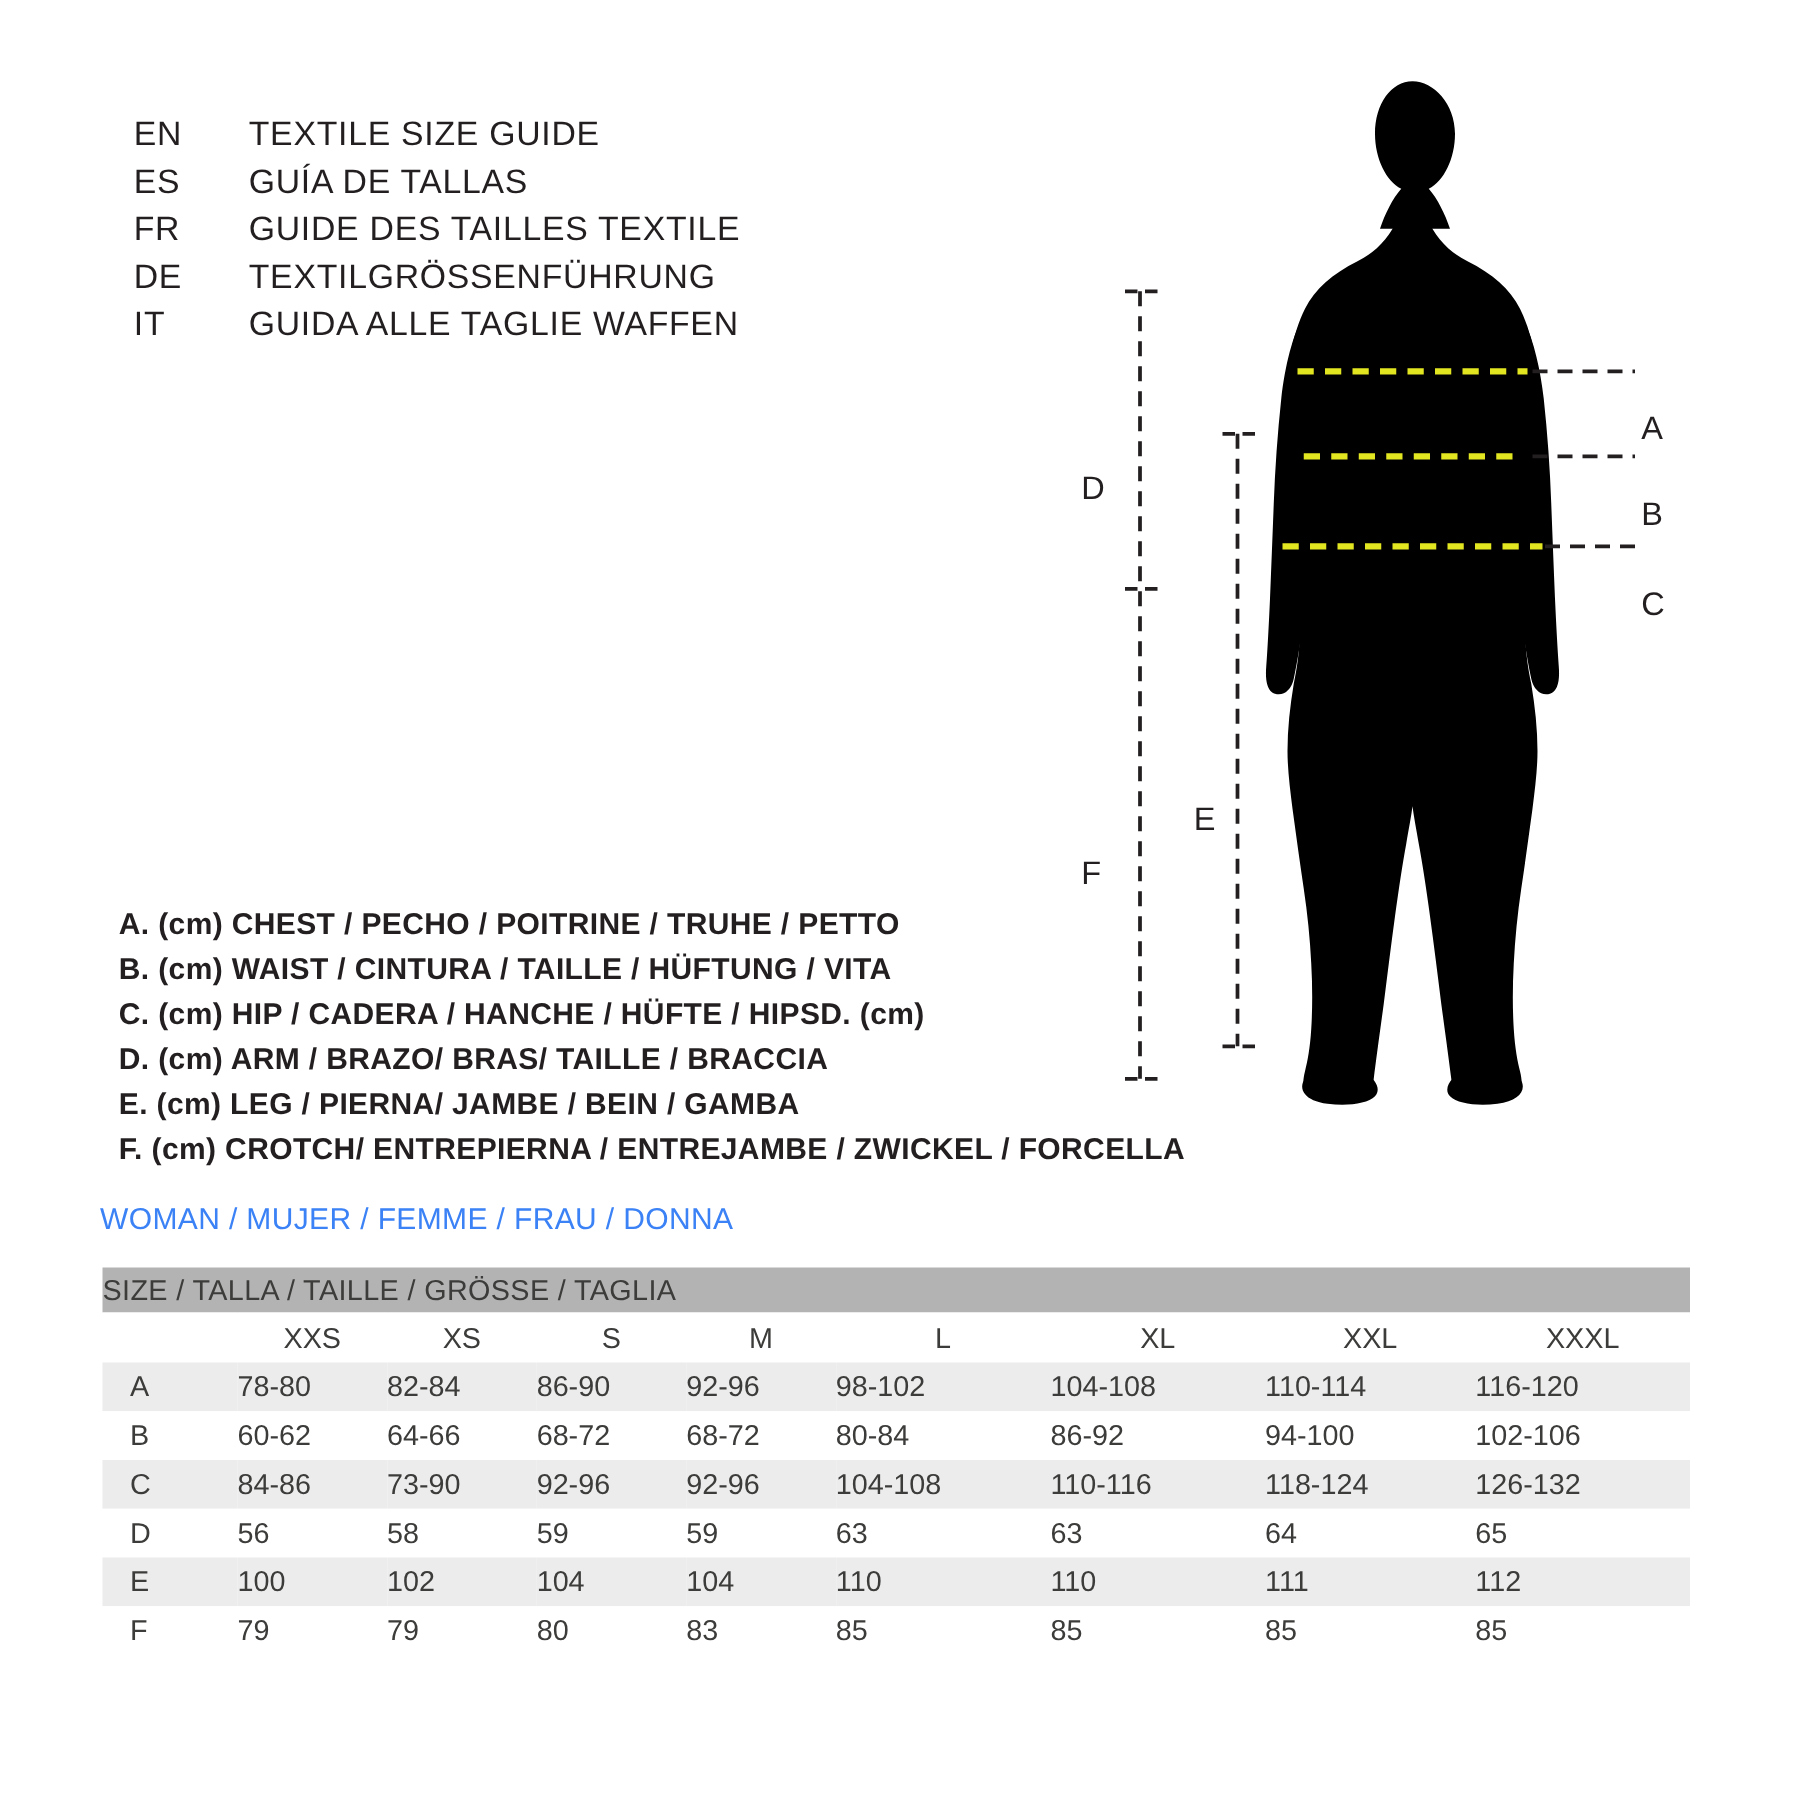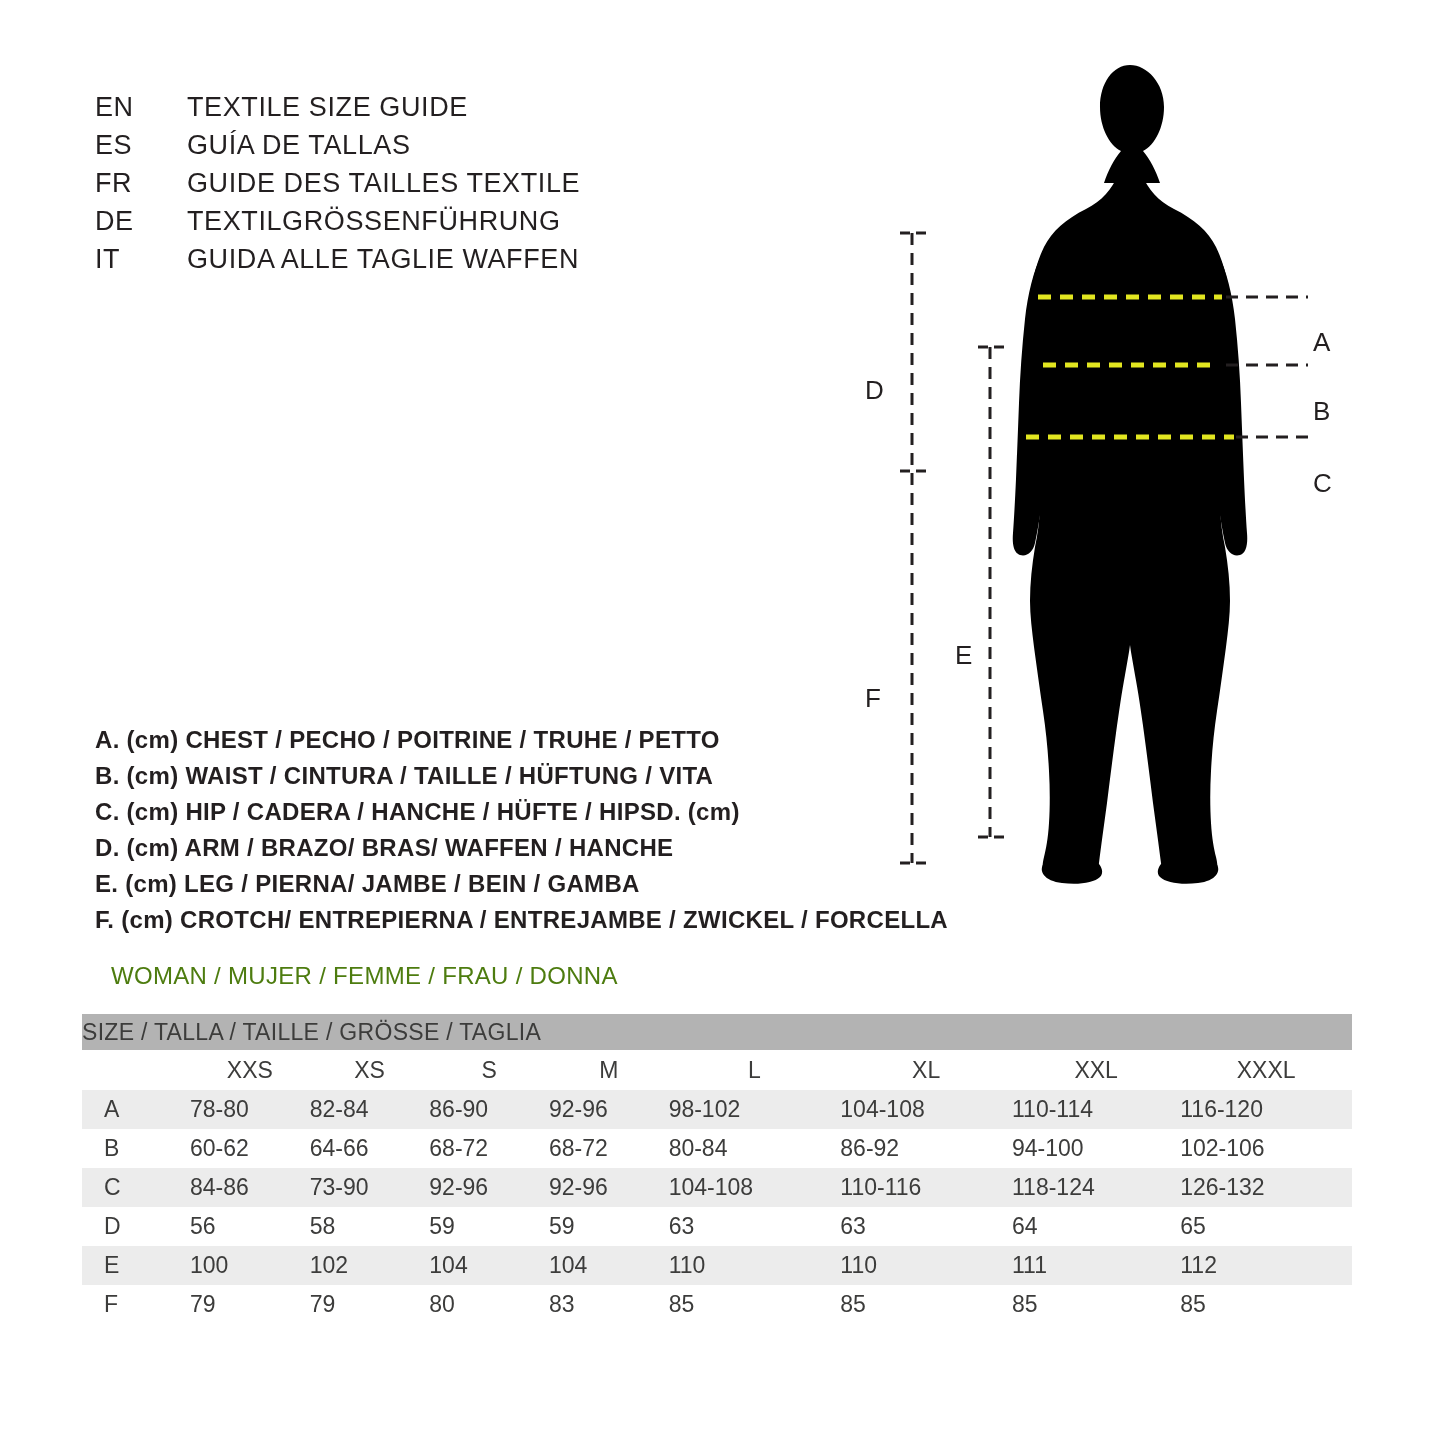--- a/index.html
+++ b/index.html
@@ -16,21 +16,21 @@
     overflow: hidden;
   }
   .page {
     position: absolute;
     inset: 0;
   }
 
   
   .lang-block {
     position: absolute;
-    left: 95px;
+    left: 107px;
     top: 92px;
     width: 700px;
   }
   .lang-row {
     display: flex;
     align-items: baseline;
     height: 38px;
     font-size: 27px;
     letter-spacing: 0.6px;
     color: #231f20;
@@ -54,25 +54,25 @@
     font-size: 24px;
     line-height: 36px;
     letter-spacing: 0.3px;
     color: #231f20;
     white-space: nowrap;
     font-weight: bold;
   }
 
   .group-label {
     position: absolute;
-    left: 111px;
+    left: 80px;
     top: 962px;
     font-size: 24px;
     letter-spacing: 0.3px;
-    color: #4d7c0f;
+    color: #3b82f6;
   }
 
   
   .table-wrap {
     position: absolute;
     left: 82px;
     top: 1014px;
     width: 1270px;
   }
   table.size-table {
@@ -165,21 +165,21 @@
     <div class="lang-row">
       <div class="lang-code">IT</div>
       <div class="lang-title">GUIDA ALLE TAGLIE WAFFEN</div>
     </div>
   </div>
 
   <div class="legend">
     <div class="legend-row">A. (cm) CHEST / PECHO / POITRINE / TRUHE / PETTO</div>
     <div class="legend-row">B. (cm) WAIST / CINTURA / TAILLE / HÜFTUNG / VITA</div>
     <div class="legend-row">C. (cm) HIP / CADERA / HANCHE / HÜFTE / HIPSD. (cm)</div>
-    <div class="legend-row">D. (cm) ARM / BRAZO/ BRAS/ WAFFEN / HANCHE</div>
+    <div class="legend-row">D. (cm) ARM / BRAZO/ BRAS/ TAILLE / BRACCIA</div>
     <div class="legend-row">E. (cm) LEG / PIERNA/ JAMBE / BEIN / GAMBA</div>
     <div class="legend-row">F. (cm) CROTCH/ ENTREPIERNA / ENTREJAMBE / ZWICKEL / FORCELLA</div>
   </div>
 
   <div class="group-label">WOMAN / MUJER / FEMME / FRAU / DONNA</div>
 
   <div class="table-wrap">
     <table class="size-table">
       <tbody>
         <tr class="hdr-band">

